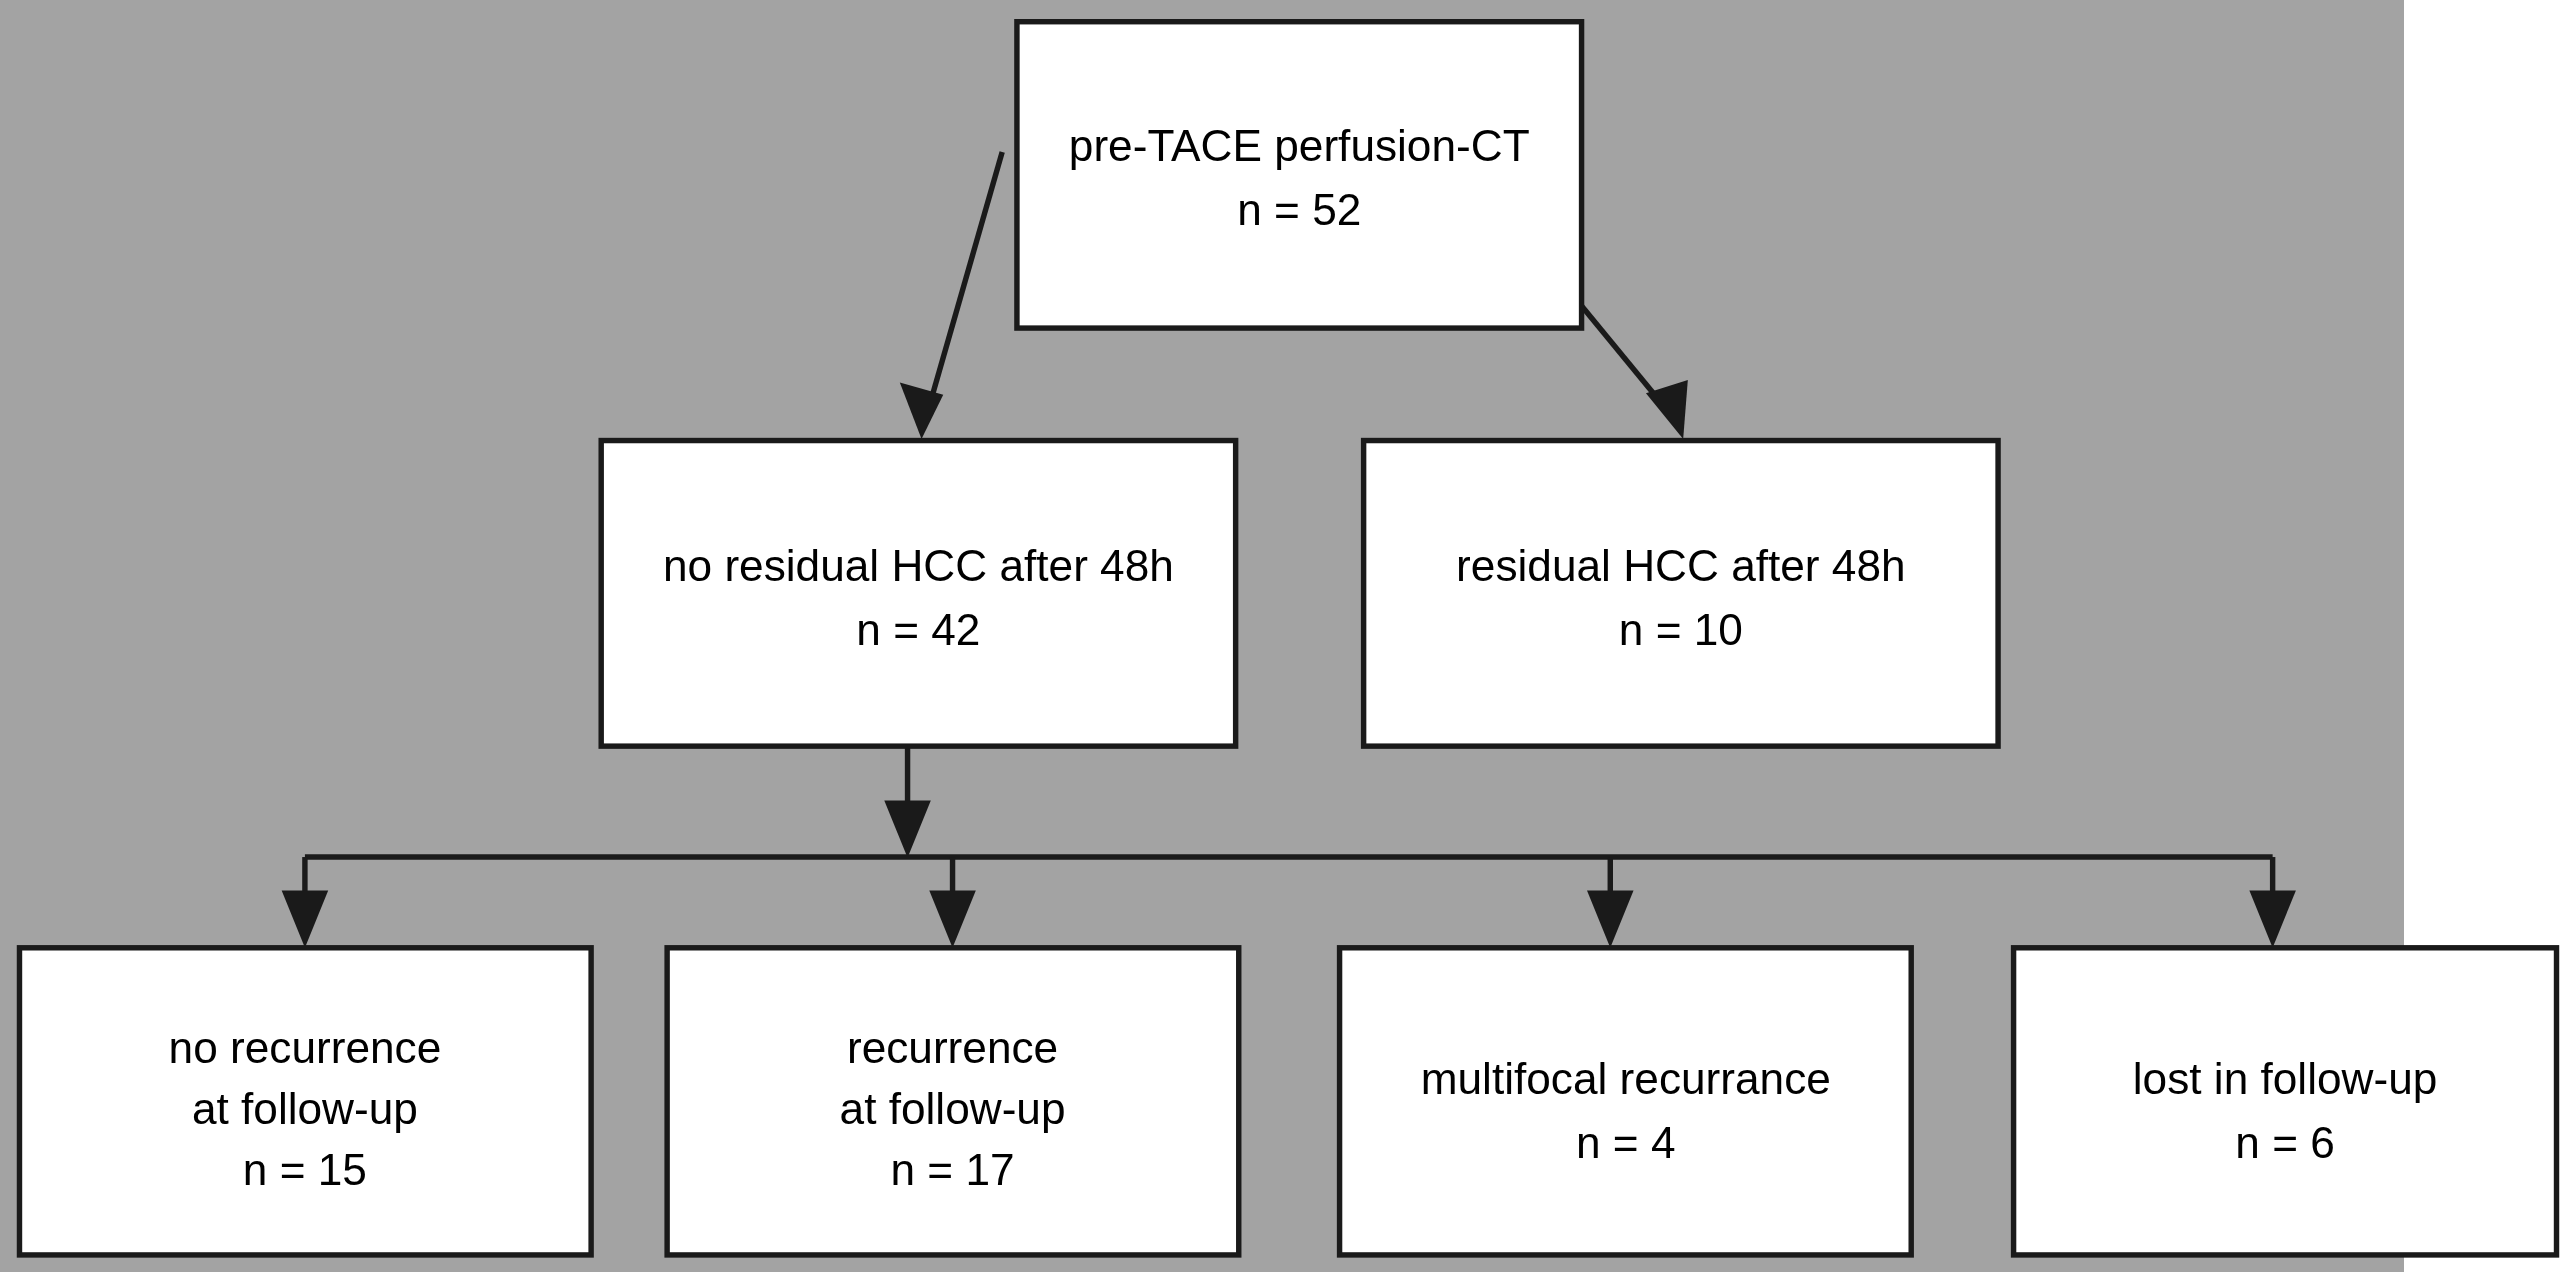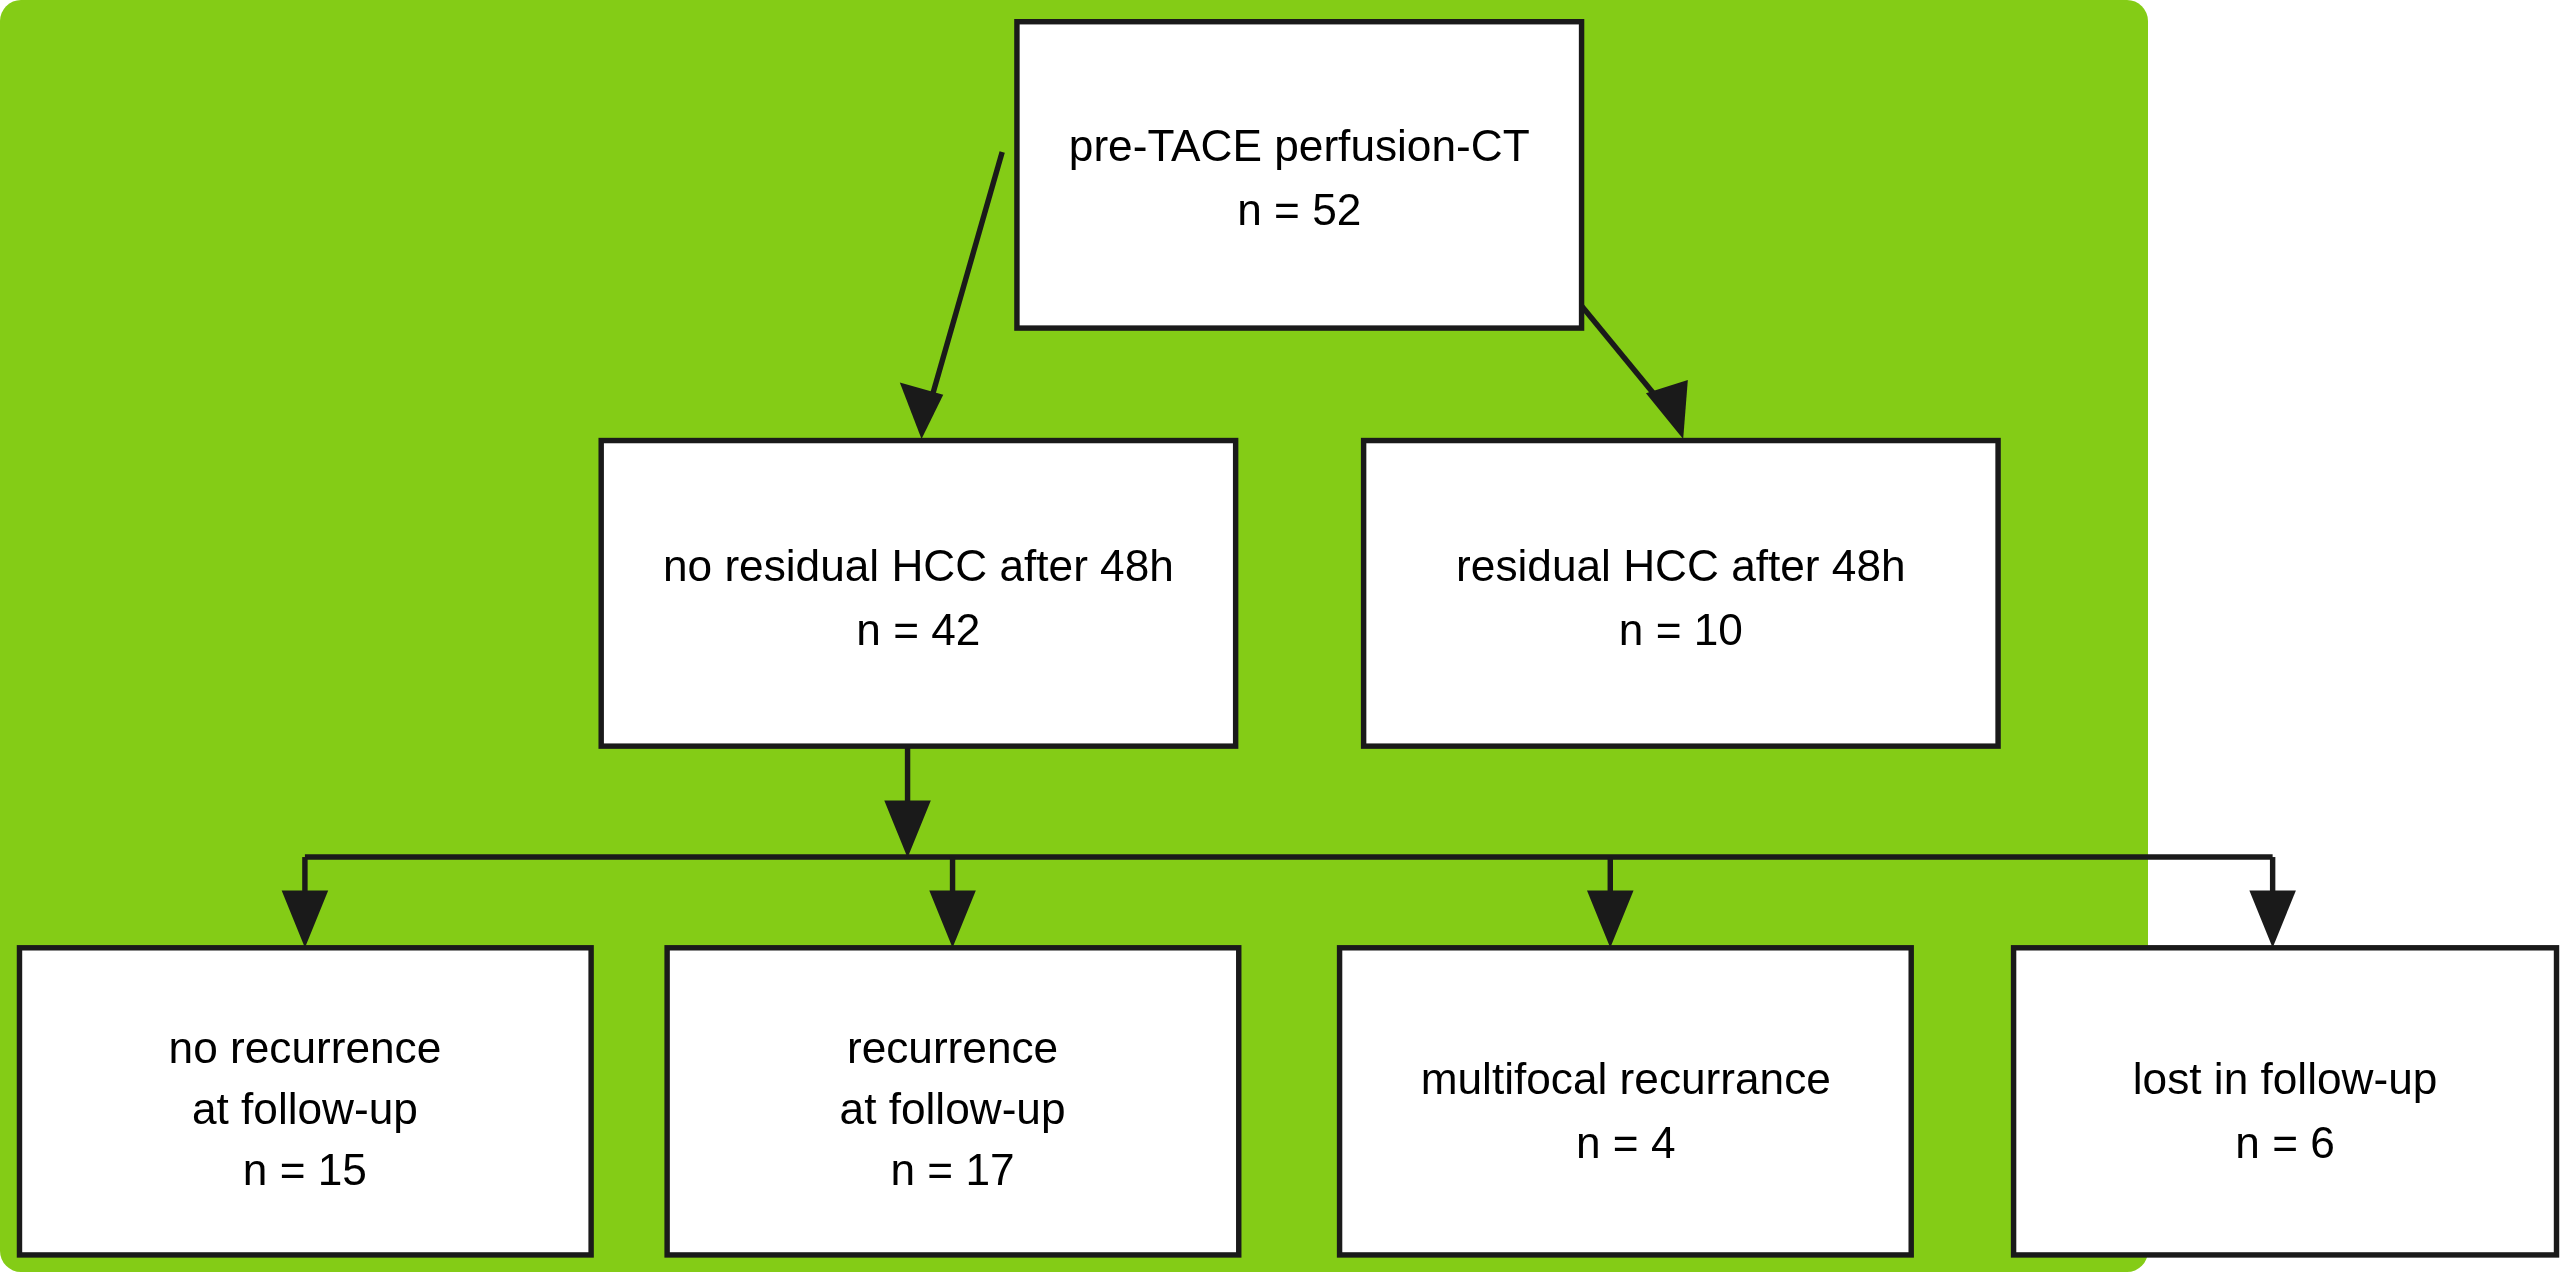--- a/index.html
+++ b/index.html
@@ -9,24 +9,23 @@
     background: #ffffff;
   }
   body {
     width: 2576px;
     height: 1272px;
     font-family: "Liberation Sans", sans-serif;
     overflow: hidden;
   }
   #flowchart-root {
     position: relative;
-    width: 2148px;
+    width: 2404px;
     height: 1272px;
-    background: #84cc16;
-    border-radius: 21px;
+    background: #a3a3a3;
   }
   svg#flow-svg {
     display: block;
     width: 2576px;
     height: 1272px;
   }
   .node-box {
     fill: #ffffff;
     stroke: #1a1a1a;
     stroke-width: 7;

